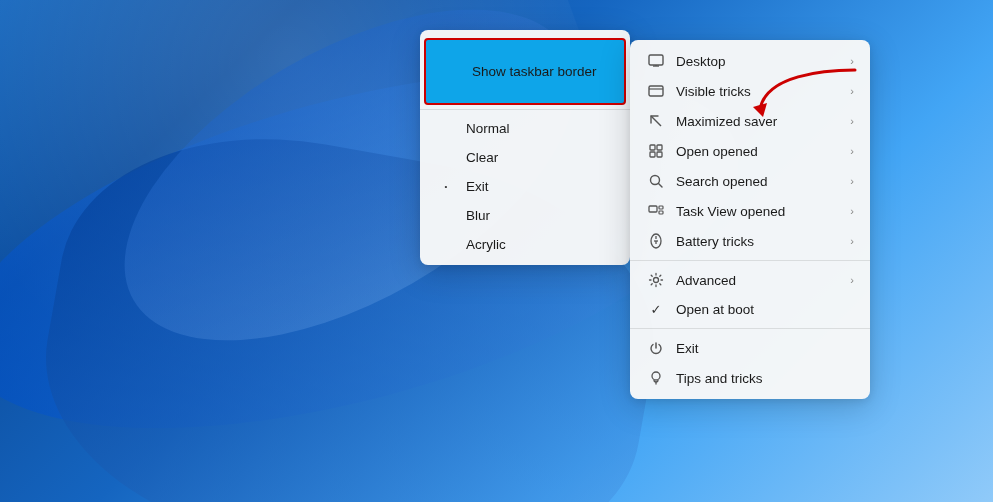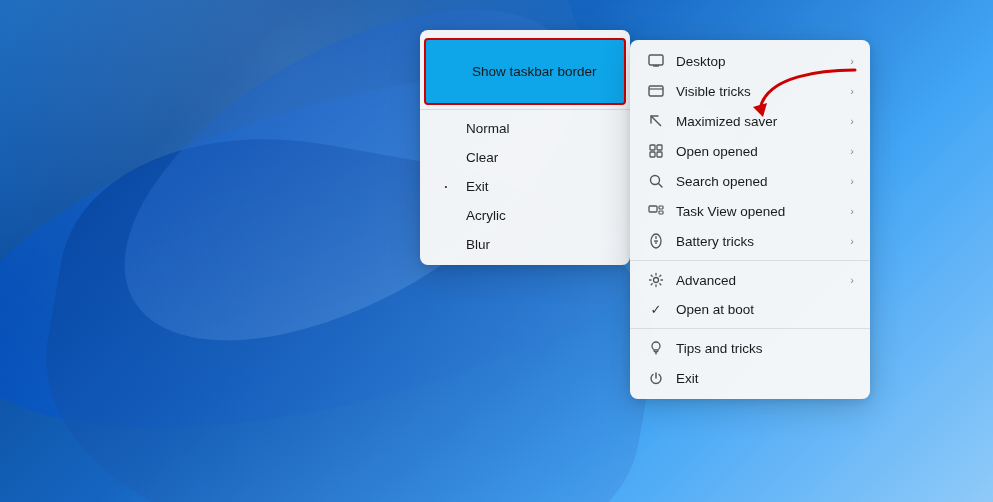--- a/index.html
+++ b/index.html
@@ -223,26 +223,26 @@
       <span>Clear</span>
     </div>
 
     <div class="menu-item">
       <span class="bullet">•</span>
       <span>Exit</span>
     </div>
 
     <div class="menu-item">
       <span class="bullet"></span>
+      <span>Blur</span>
+    </div>
+
+    <div class="menu-item">
+      <span class="bullet"></span>
       <span>Acrylic</span>
-    </div>
-
-    <div class="menu-item">
-      <span class="bullet"></span>
-      <span>Blur</span>
     </div>
 
   </div>
 
   <div class="menu-main" style="position:relative;margin-top:20px;">
 
     <div class="arrow-annotation">
       <svg class="arrow-svg" viewBox="0 0 120 80" fill="none" xmlns="http://www.w3.org/2000/svg">
         <path d="M 110 5 C 80 5, 20 10, 15 45" stroke="#cc0000" stroke-width="3" fill="none" stroke-linecap="round"></path>
         <polygon points="8,42 22,38 18,52" fill="#cc0000"></polygon>
@@ -348,33 +348,33 @@
     <div class="menu-item">
       <span class="checkmark">✓</span>
       <span>Open at boot</span>
     </div>
 
     <div class="menu-divider"></div>
 
     <div class="menu-item">
       <span class="icon-area">
         <svg width="16" height="16" viewBox="0 0 16 16" fill="none">
+          <path d="M8 3 L8 8" stroke="#555" stroke-width="1.5" stroke-linecap="round"></path>
+          <path d="M5 4.5 A5 5 0 1 0 11 4.5" stroke="#555" stroke-width="1.4" fill="none" stroke-linecap="round"></path>
+        </svg>
+      </span>
+      <span>Exit</span>
+    </div>
+
+    <div class="menu-item">
+      <span class="icon-area">
+        <svg width="16" height="16" viewBox="0 0 16 16" fill="none">
           <circle cx="8" cy="6" r="4" stroke="#555" stroke-width="1.3" fill="none"></circle>
           <path d="M6 10 Q6 12 8 12 Q10 12 10 10" stroke="#555" stroke-width="1.3" fill="none"></path>
           <line x1="8" y1="12" x2="8" y2="14" stroke="#555" stroke-width="1.3" stroke-linecap="round"></line>
         </svg>
       </span>
       <span>Tips and tricks</span>
     </div>
 
-    <div class="menu-item">
-      <span class="icon-area">
-        <svg width="16" height="16" viewBox="0 0 16 16" fill="none">
-          <path d="M8 3 L8 8" stroke="#555" stroke-width="1.5" stroke-linecap="round"></path>
-          <path d="M5 4.5 A5 5 0 1 0 11 4.5" stroke="#555" stroke-width="1.4" fill="none" stroke-linecap="round"></path>
-        </svg>
-      </span>
-      <span>Exit</span>
-    </div>
-
   </div>
 
 </div>
 
 </body></html>

